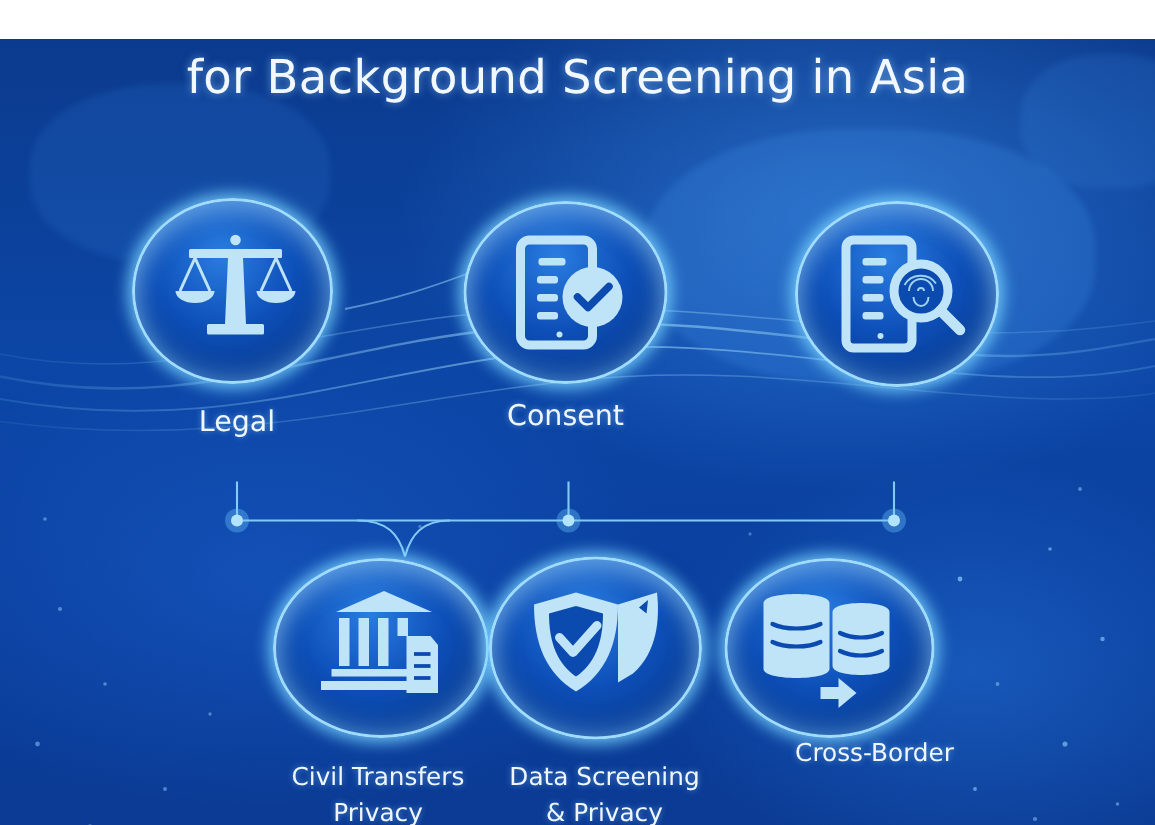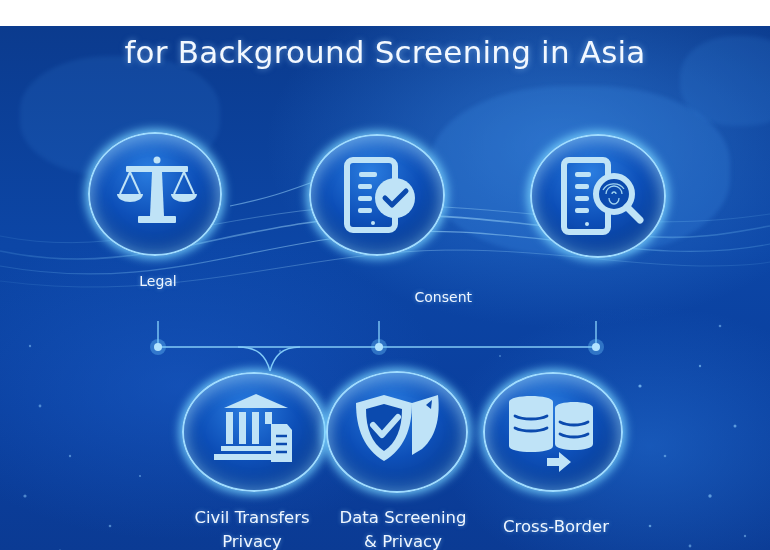--- a/index.html
+++ b/index.html
@@ -25,21 +25,21 @@
     .wave-layer { position: absolute; inset: 0; }
     .node {
       position: absolute; border-radius: 50%;
       background: radial-gradient(circle at 45% 30%, #2a7de0 0%, #0d4fb8 45%, #083a8f 80%, #06307a 100%);
       border: 2px solid #9fdcff;
       box-shadow: 0 0 10px 3px rgba(120,210,255,0.85), inset 0 0 18px rgba(140,210,255,0.55), inset 0 8px 14px rgba(200,235,255,0.25);
     }
     .node svg { position: absolute; left: 0; top: 0; width: 100%; height: 100%; }
     .label {
       position: absolute; text-align: center; color: #eef6ff;
-      font-size: 14px; line-height: 27px;
+      font-size: 19px; line-height: 27px;
       text-shadow: 0 0 4px rgba(150,210,255,0.55);
       white-space: nowrap;
     }
     .label.small { font-size: 16.5px; line-height: 24px; }
     .connector { position: absolute; inset: 0; pointer-events: none; }
   </style>
 </head>
 <body>
 
 <div class="canvas">
@@ -140,21 +140,21 @@
       <rect x="36" y="24" width="48" height="70" rx="6" fill="none" stroke="#bfe3f7" stroke-width="6"></rect>
       <rect x="48" y="36" width="18" height="5" rx="2" fill="#bfe3f7"></rect>
       <rect x="47" y="48" width="14" height="5" rx="2" fill="#bfe3f7"></rect>
       <rect x="47" y="60" width="14" height="5" rx="2" fill="#bfe3f7"></rect>
       <rect x="47" y="72" width="14" height="5" rx="2" fill="#bfe3f7"></rect>
       <circle cx="62" cy="87" r="2" fill="#bfe3f7"></circle>
       <circle cx="84" cy="62" r="20" fill="#bfe3f7"></circle>
       <polyline points="74,62 81,69 95,55" fill="none" stroke="#0b4aae" stroke-width="5" stroke-linecap="round" stroke-linejoin="round"></polyline>
     </svg>
   </div>
-  <div class="label" style="left:282px;width:190px;top:258px;text-align:right;">
+  <div class="label" style="left:282px;width:190px;top:238px;">
     <div>Consent</div>
   </div>
 
   <div class="node" style="left:530px;top:108px;width:132px;height:120px;">
     <svg viewBox="0 0 132 120">
       <rect x="32" y="24" width="44" height="72" rx="5" fill="none" stroke="#bfe3f7" stroke-width="6"></rect>
       <rect x="43" y="36" width="16" height="5" rx="2" fill="#bfe3f7"></rect>
       <rect x="43" y="48" width="14" height="5" rx="2" fill="#bfe3f7"></rect>
       <rect x="43" y="60" width="14" height="5" rx="2" fill="#bfe3f7"></rect>
       <rect x="43" y="72" width="14" height="5" rx="2" fill="#bfe3f7"></rect>
@@ -216,17 +216,17 @@
         <polygon points="62,84 74,84 74,78 86,88 74,98 74,92 62,92"></polygon>
       </g>
       <g fill="none" stroke="#0b4aae" stroke-width="2.8" stroke-linecap="round">
         <path d="M30 42 C38 46 54 46 62 42"></path>
         <path d="M30 54 C38 58 54 58 62 54"></path>
         <path d="M75 48 C83 52 95 52 103 48"></path>
         <path d="M75 60 C83 64 95 64 103 60"></path>
       </g>
     </svg>
   </div>
-  <div class="label small" style="left:476px;width:160px;top:489px;">
+  <div class="label small" style="left:476px;width:160px;top:464px;text-align:right;">
     <div>Cross-Border</div>
   </div>
 
 </div>
 
 </body></html>

